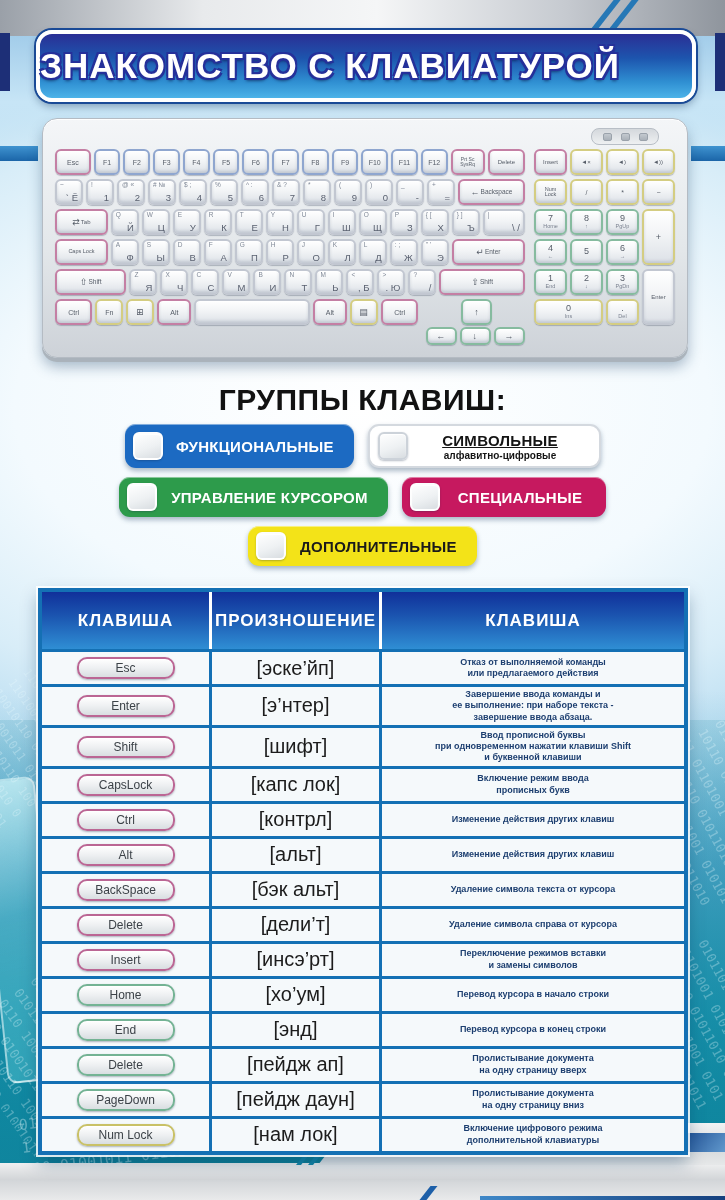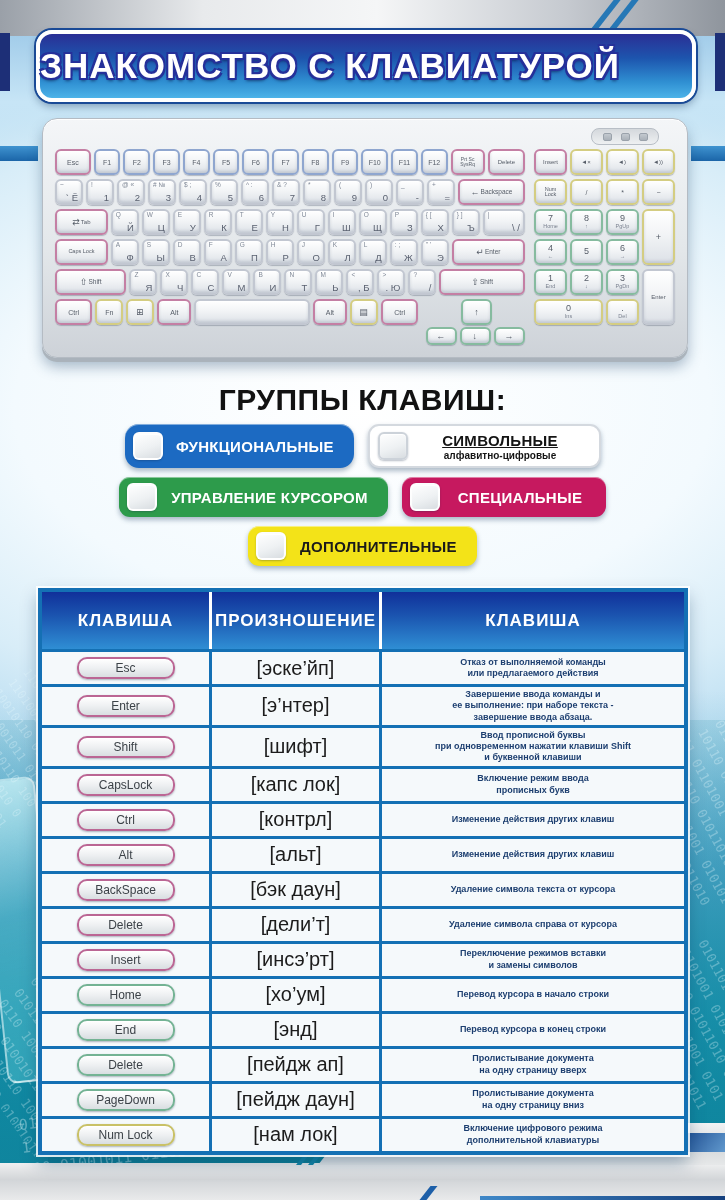--- a/index.html
+++ b/index.html
@@ -563,21 +563,21 @@
               <span class="sub">Del</span>
             </span>
           </div>
         </div>
     </div>
   </div>
 
   <div class="groups-heading">ГРУППЫ КЛАВИШ:</div>
   <div class="legend">
       <div class="legend-row">
-        <div class="badge" style="background: linear-gradient(rgb(28, 106, 194), rgb(28, 106, 194)) rgb(28, 106, 194); color: rgb(255, 255, 255); width: 205px; border-radius: 14px;">
+        <div class="badge" style="background: linear-gradient(rgb(28, 106, 194), rgb(28, 106, 194)) rgb(28, 106, 194); color: rgb(255, 255, 255); width: 205px;">
           <span class="badge-key"></span>
           <span class="badge-text">
             <span class="badge-label">ФУНКЦИОНАЛЬНЫЕ</span>
           </span>
         </div>
         <div class="badge white" style="background: rgb(255, 255, 255); color: rgb(20, 20, 20); width: 205px; border: 2px solid rgb(212, 217, 223);">
           <span class="badge-key"></span>
           <span class="badge-text">
             <span class="badge-label u">СИМВОЛЬНЫЕ</span>
             <span class="badge-sub">алфавитно-цифровые</span>
@@ -660,21 +660,21 @@
           <div class="td">
             <div class="keycap-pill p-sp">Alt</div>
           </div>
           <div class="td pron">[альт]</div>
           <div class="td action">Изменение действия других клавиш</div>
         </div>
         <div class="tb-row">
           <div class="td">
             <div class="keycap-pill p-sp">BackSpace</div>
           </div>
-          <div class="td pron">[бэк даун]</div>
+          <div class="td pron">[бэк альт]</div>
           <div class="td action">Удаление символа текста от курсора</div>
         </div>
         <div class="tb-row">
           <div class="td">
             <div class="keycap-pill p-sp">Delete</div>
           </div>
           <div class="td pron">[дели’т]</div>
           <div class="td action">Удаление символа справа от курсора</div>
         </div>
         <div class="tb-row">

